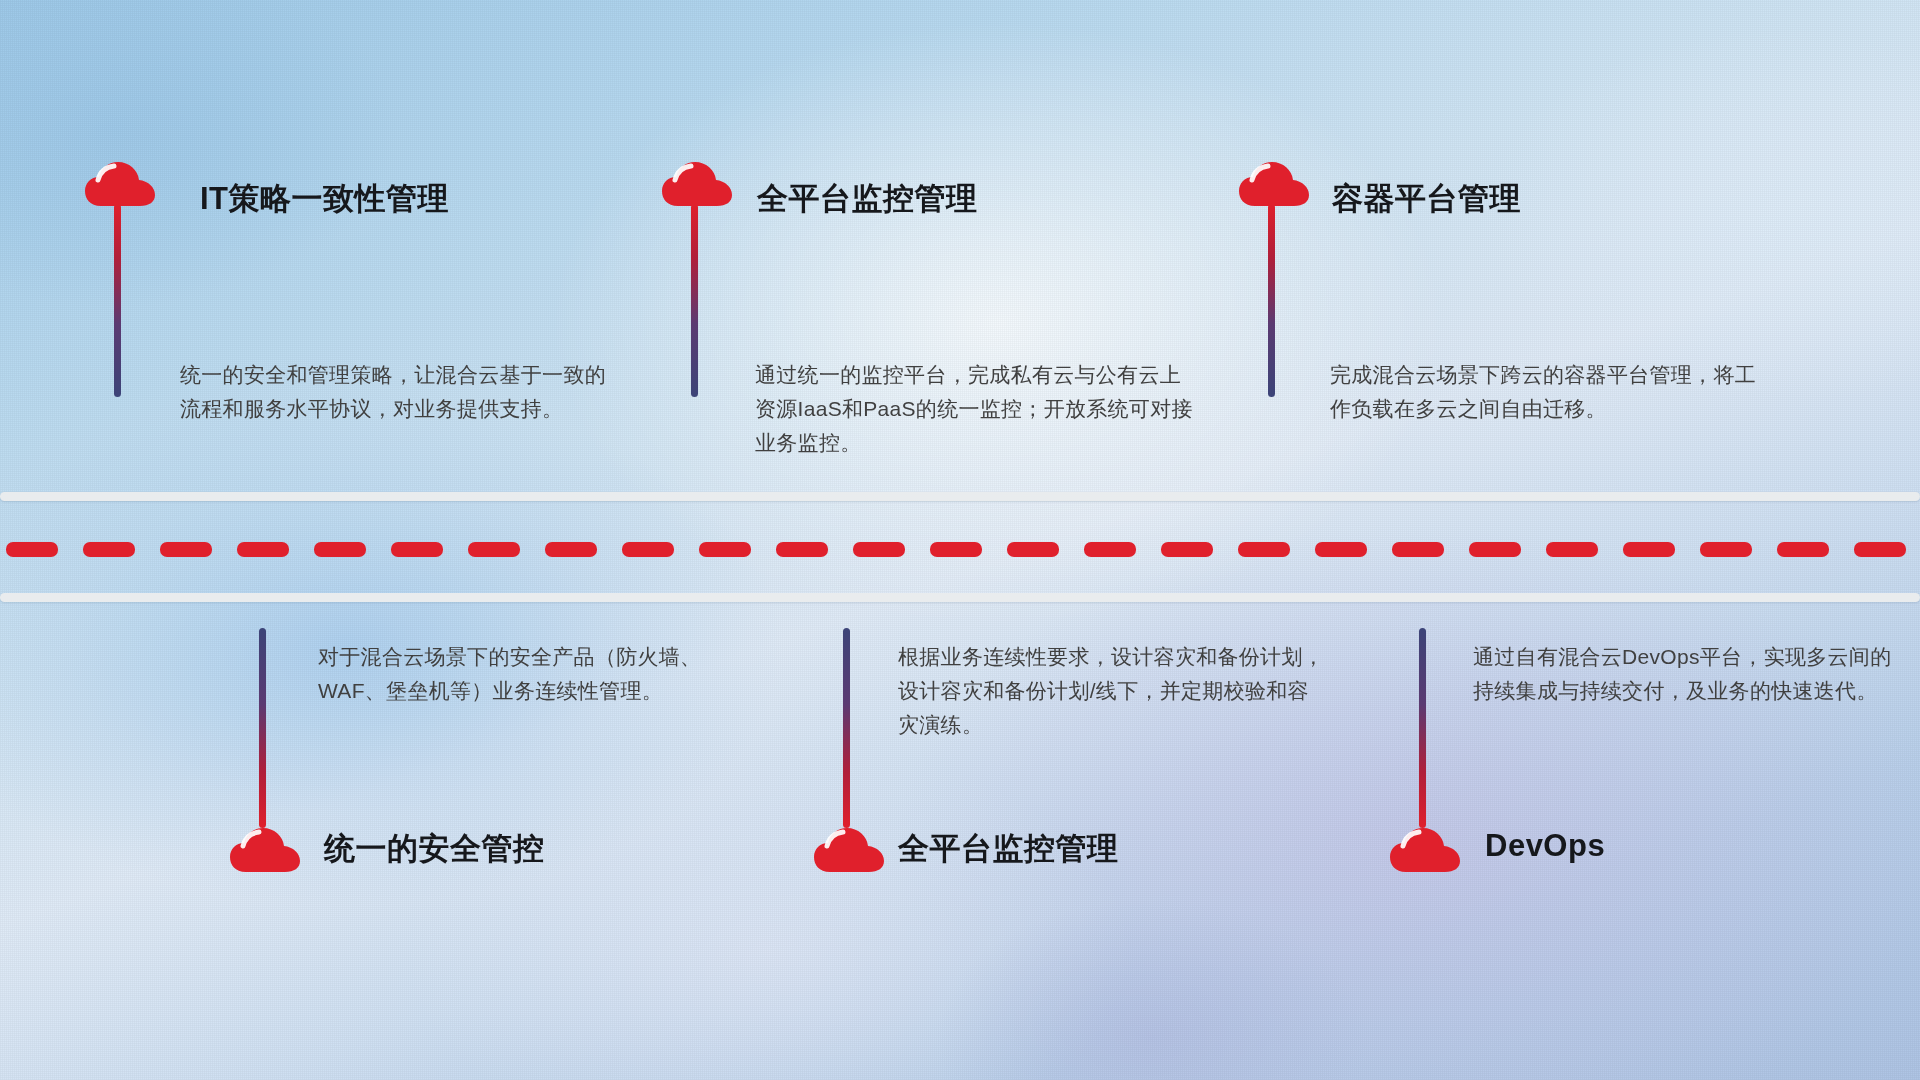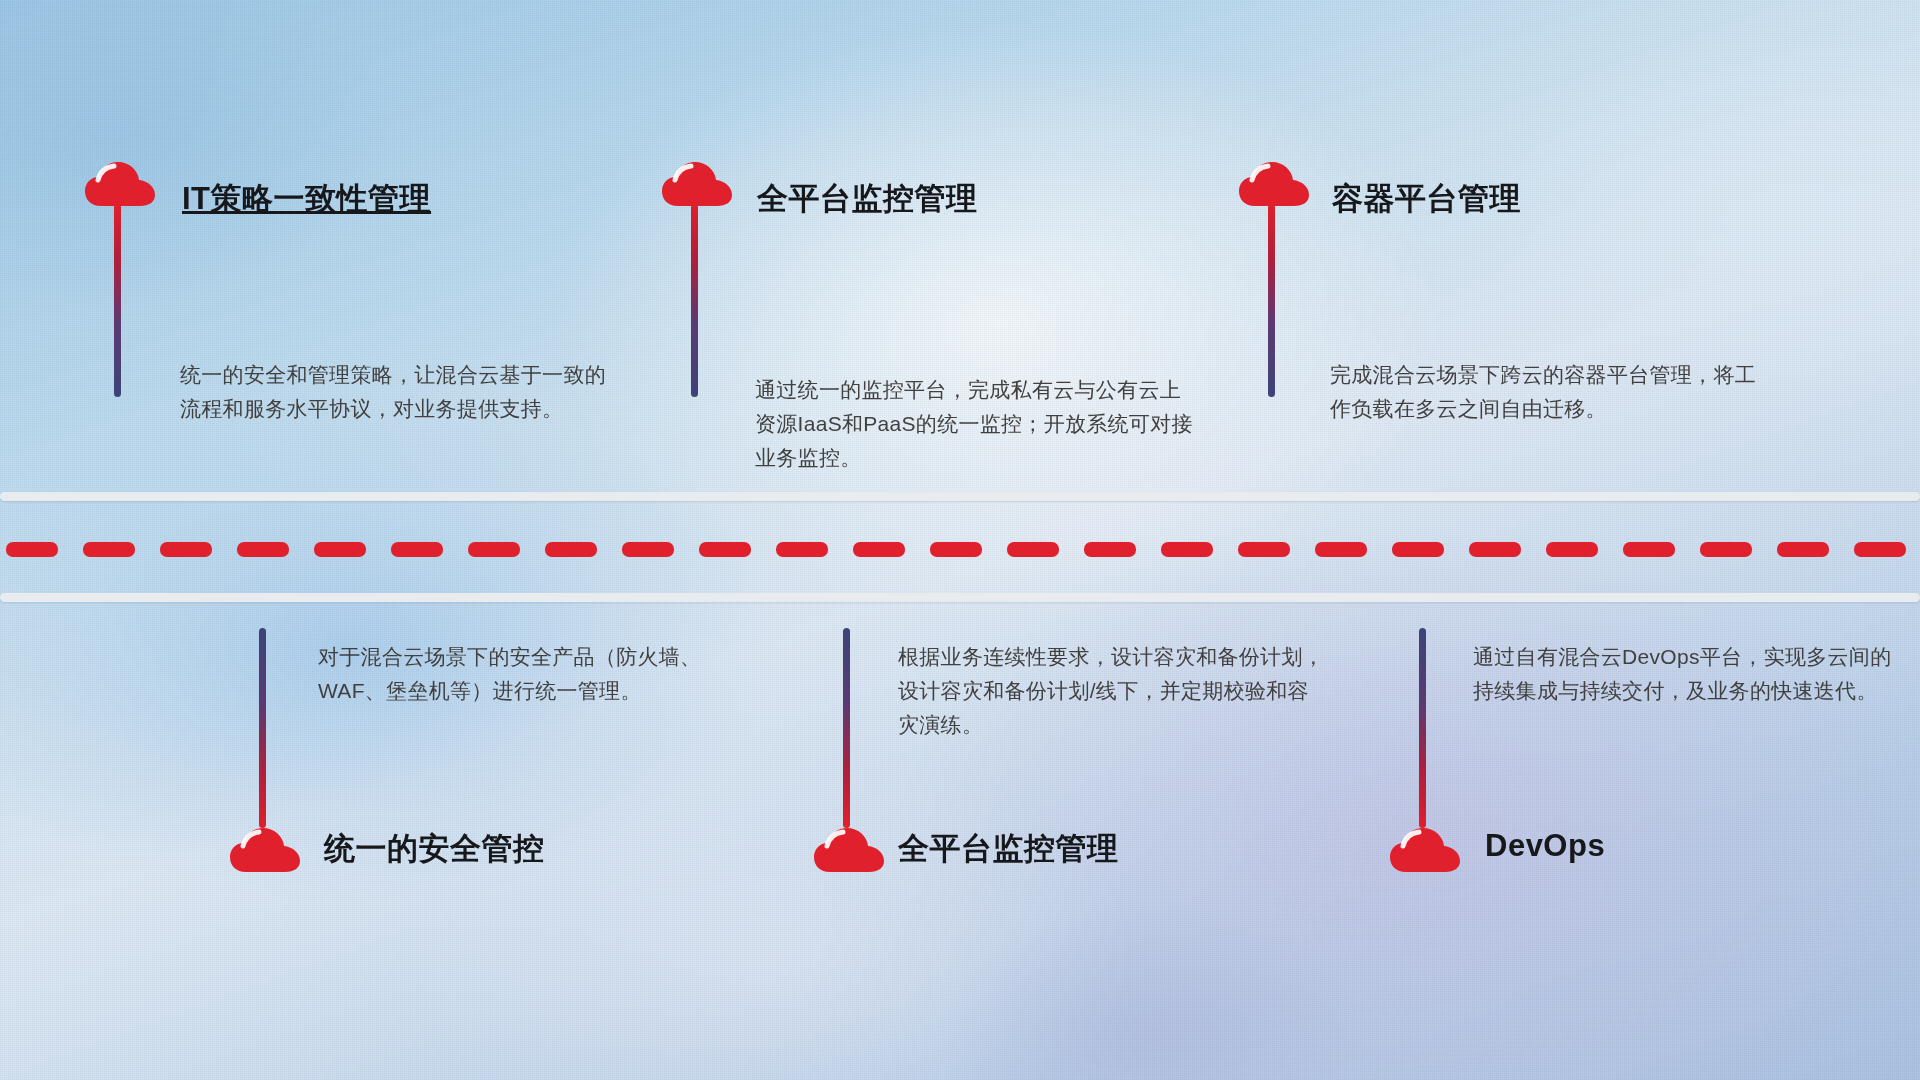--- a/index.html
+++ b/index.html
@@ -148,34 +148,34 @@
 </div>
 
 <div class="col">
   <div class="pin" style="left:83px; top:160px;">
     <svg class="cloud" viewBox="0 0 74 48">
       <path d="M18 46 C7 46 2 39 2 31 C2 23 8 17 16 17 C18 8 26 2 35 2 C46 2 55 10 56 20 C65 21 72 27 72 35 C72 42 66 46 57 46 Z" fill="#e0202c"></path>
       <path d="M15 20 C17 12 23 7 31 6" stroke="#ffffff" stroke-width="5" stroke-linecap="round" fill="none" opacity="0.92"></path>
     </svg>
     <div class="stem stem-down" style="top:44px; height:193px;"></div>
   </div>
-  <div class="title" style="left:182px; top:178px;text-decoration:underline;">IT策略一致性管理</div>
+  <div class="title" style="left:200px; top:178px;">IT策略一致性管理</div>
   <div class="body" style="left:180px; top:358px; width:430px;">统一的安全和管理策略，让混合云基于一致的流程和服务水平协议，对业务提供支持。</div>
 </div>
 
 <div class="col">
   <div class="pin" style="left:660px; top:160px;">
     <svg class="cloud" viewBox="0 0 74 48">
       <path d="M18 46 C7 46 2 39 2 31 C2 23 8 17 16 17 C18 8 26 2 35 2 C46 2 55 10 56 20 C65 21 72 27 72 35 C72 42 66 46 57 46 Z" fill="#e0202c"></path>
       <path d="M15 20 C17 12 23 7 31 6" stroke="#ffffff" stroke-width="5" stroke-linecap="round" fill="none" opacity="0.92"></path>
     </svg>
     <div class="stem stem-down" style="top:44px; height:193px;"></div>
   </div>
   <div class="title" style="left:757px; top:178px;">全平台监控管理</div>
-  <div class="body" style="left:755px; top:358px; width:440px;margin-top:15px;">通过统一的监控平台，完成私有云与公有云上资源IaaS和PaaS的统一监控；开放系统可对接业务监控。</div>
+  <div class="body" style="left:755px; top:358px; width:440px;">通过统一的监控平台，完成私有云与公有云上资源IaaS和PaaS的统一监控；开放系统可对接业务监控。</div>
 </div>
 
 <div class="col">
   <div class="pin" style="left:1237px; top:160px;">
     <svg class="cloud" viewBox="0 0 74 48">
       <path d="M18 46 C7 46 2 39 2 31 C2 23 8 17 16 17 C18 8 26 2 35 2 C46 2 55 10 56 20 C65 21 72 27 72 35 C72 42 66 46 57 46 Z" fill="#e0202c"></path>
       <path d="M15 20 C17 12 23 7 31 6" stroke="#ffffff" stroke-width="5" stroke-linecap="round" fill="none" opacity="0.92"></path>
     </svg>
     <div class="stem stem-down" style="top:44px; height:193px;"></div>
   </div>
@@ -184,21 +184,21 @@
 </div>
 
 <div class="col">
   <div class="pin" style="left:228px; top:628px;">
     <div class="stem stem-up" style="top:0px; height:200px;"></div>
     <svg class="cloud" style="position:absolute; top:198px;" viewBox="0 0 74 48">
       <path d="M18 46 C7 46 2 39 2 31 C2 23 8 17 16 17 C18 8 26 2 35 2 C46 2 55 10 56 20 C65 21 72 27 72 35 C72 42 66 46 57 46 Z" fill="#e0202c"></path>
       <path d="M15 20 C17 12 23 7 31 6" stroke="#ffffff" stroke-width="5" stroke-linecap="round" fill="none" opacity="0.92"></path>
     </svg>
   </div>
-  <div class="body" style="left:318px; top:640px; width:430px;">对于混合云场景下的安全产品（防火墙、WAF、堡垒机等）进行统一管理。</div>
+  <div class="body" style="left:318px; top:640px; width:430px;">对于混合云场景下的安全产品（防火墙、WAF、堡垒机等）业务连续性管理。</div>
   <div class="title" style="left:324px; top:828px;">统一的安全管控</div>
 </div>
 
 <div class="col">
   <div class="pin" style="left:812px; top:628px;">
     <div class="stem stem-up" style="top:0px; height:200px;"></div>
     <svg class="cloud" style="position:absolute; top:198px;" viewBox="0 0 74 48">
       <path d="M18 46 C7 46 2 39 2 31 C2 23 8 17 16 17 C18 8 26 2 35 2 C46 2 55 10 56 20 C65 21 72 27 72 35 C72 42 66 46 57 46 Z" fill="#e0202c"></path>
       <path d="M15 20 C17 12 23 7 31 6" stroke="#ffffff" stroke-width="5" stroke-linecap="round" fill="none" opacity="0.92"></path>
     </svg>

